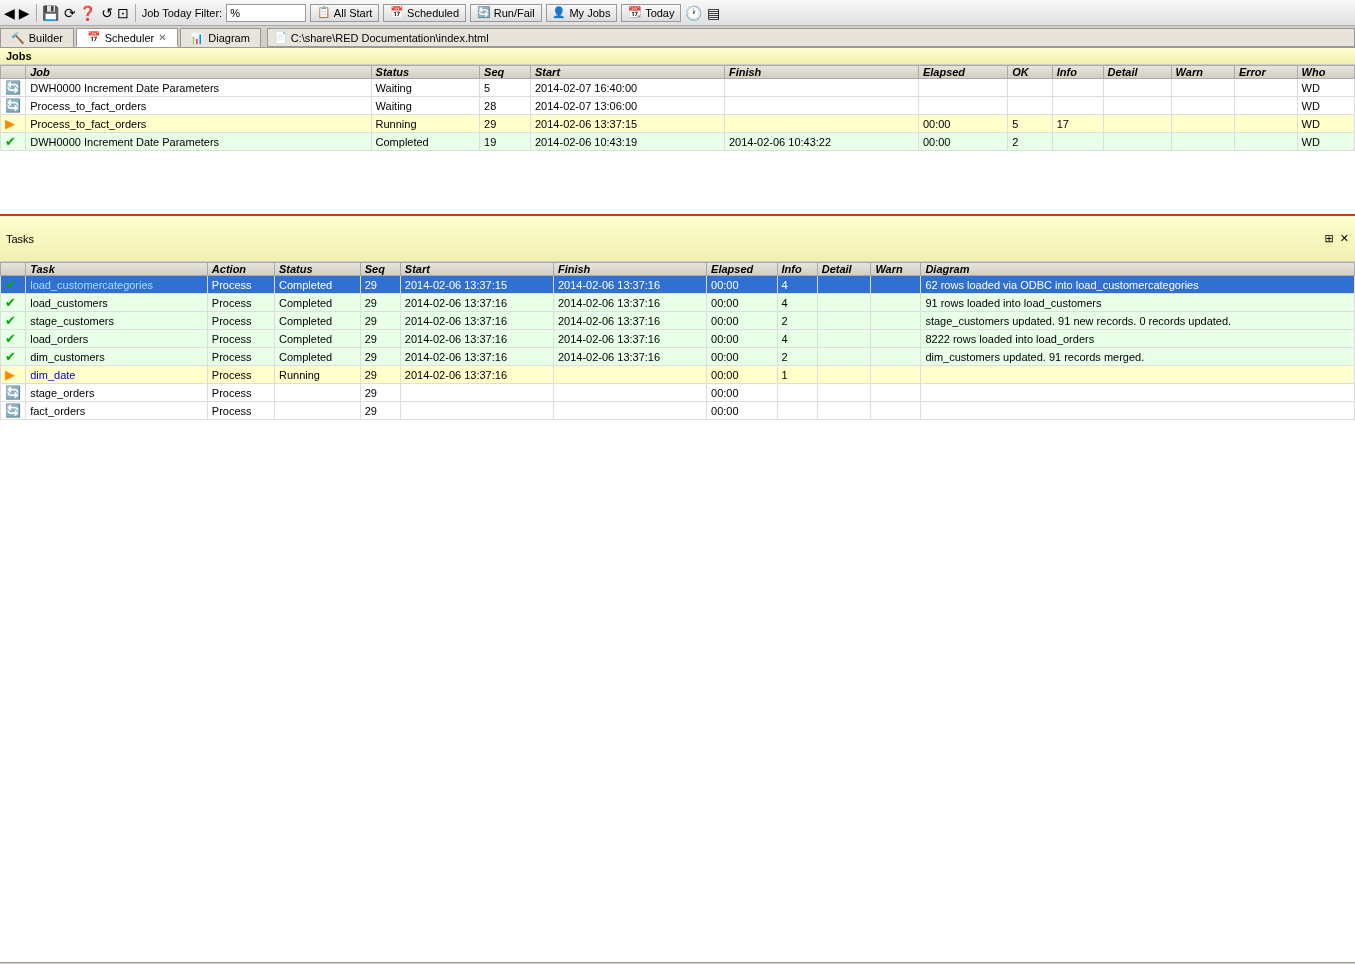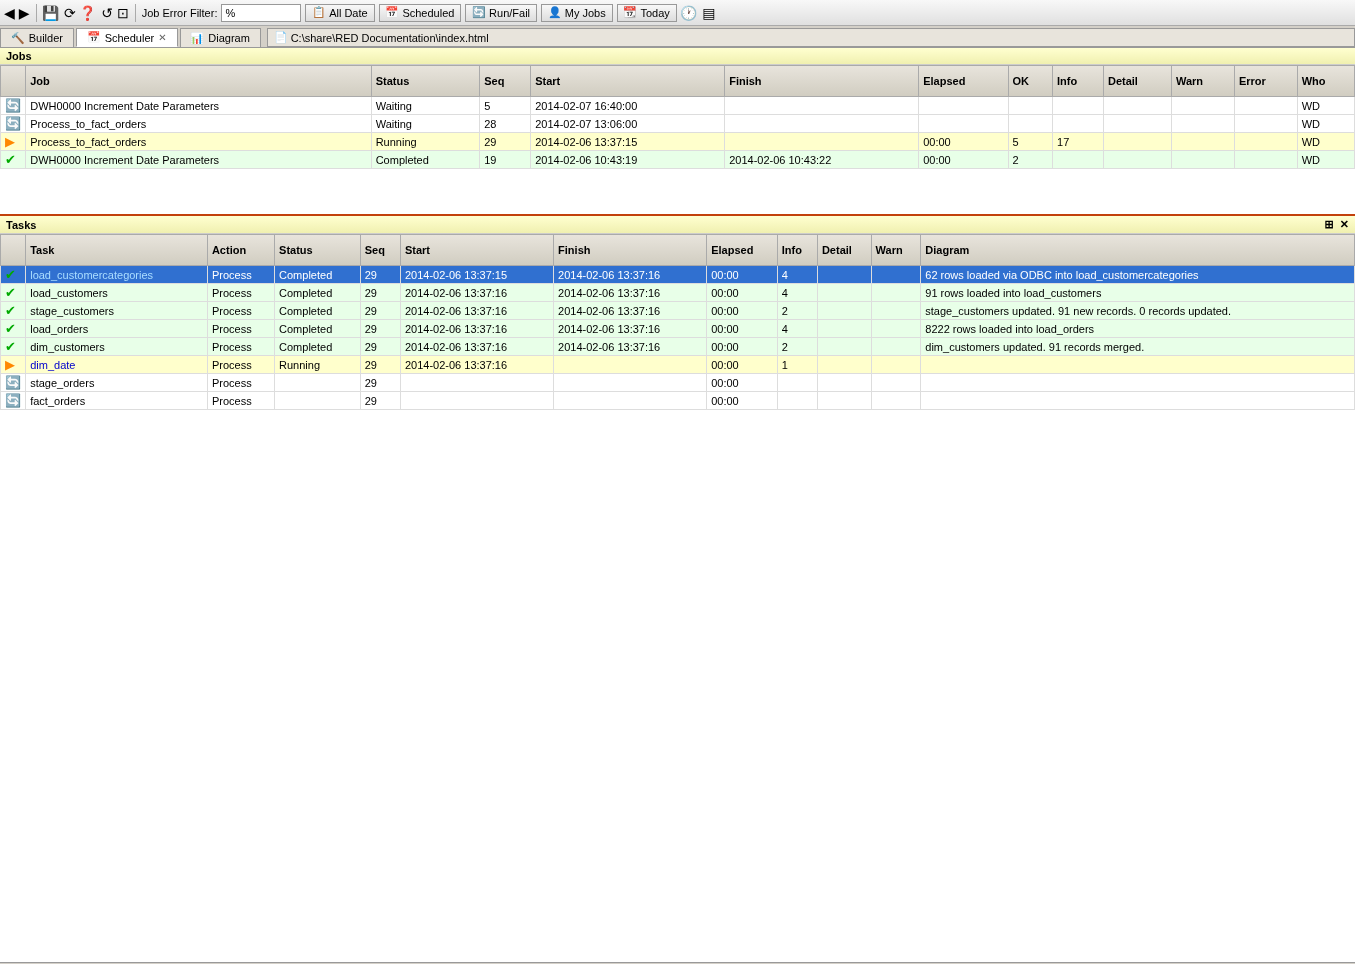--- a/index.html
+++ b/index.html
@@ -98,25 +98,26 @@
       justify-content: space-between;
     }
     .panel-header-left { display: flex; align-items: center; gap: 4px; }
 
     
     .table-container { flex: 1; overflow: auto; }
     table { width: 100%; border-collapse: collapse; font-size: 11px; }
     thead tr { background: linear-gradient(to bottom, #e8e4dc, #d0ccc0); }
     thead th {
       border: 1px solid #aaa;
-      padding: 9px 4px;
+      padding: 0 4px;
       text-align: left;
       font-weight: bold;
       white-space: nowrap;
       font-size: 11px;
+      font-style: italic;
     }
     tbody tr { background: #fff; }
     tbody td {
       border: 1px solid #ddd;
       padding: 1px 4px;
       white-space: nowrap;
       font-size: 11px;
     }
     tbody tr.selected { background: #3070d0; color: #fff; }
     tbody tr.selected td { color: #fff; }
@@ -126,22 +127,22 @@
     
     .tasks-panel {
       background: #fff;
       flex: 1;
       display: flex;
       flex-direction: column;
     }
     .tasks-panel-header {
       background: linear-gradient(to bottom, #ffffd0, #f0f0b0);
       border-bottom: 1px solid #ccc;
-      padding: 2px 6px;
-      font-weight: bold;
+      padding: 16px 6px;
+      font-weight: normal;
       font-size: 11px;
       display: flex;
       align-items: center;
       justify-content: space-between;
     }
     .panel-controls { display: flex; gap: 6px; font-size: 11px; cursor: pointer; }
 
     
     .bottom-tabbar {
       background: #d4d0c8;
@@ -159,25 +160,25 @@
 <div class="toolbar">
   <span class="toolbar-icon">◀</span>
   <span class="toolbar-icon">▶</span>
   <span class="toolbar-sep"></span>
   <span class="toolbar-icon">💾</span>
   <span class="toolbar-icon">⟳</span>
   <span class="toolbar-icon">❓</span>
   <span class="toolbar-icon">↺</span>
   <span class="toolbar-icon">⊡</span>
   <span class="toolbar-sep"></span>
-  <span class="toolbar-label">Job Error Filter:</span>
+  <span class="toolbar-label">Job Today Filter:</span>
   <input class="filter-input" type="text" value="%" style="">
   <button class="toolbar-btn">
     <span>📋</span>
-    <span>All Date</span>
+    <span>All Start</span>
   </button>
   <button class="toolbar-btn">
     <span>📅</span>
     <span>Scheduled</span>
   </button>
   <button class="toolbar-btn">
     <span>🔄</span>
     <span>Run/Fail</span>
   </button>
   <button class="toolbar-btn">

